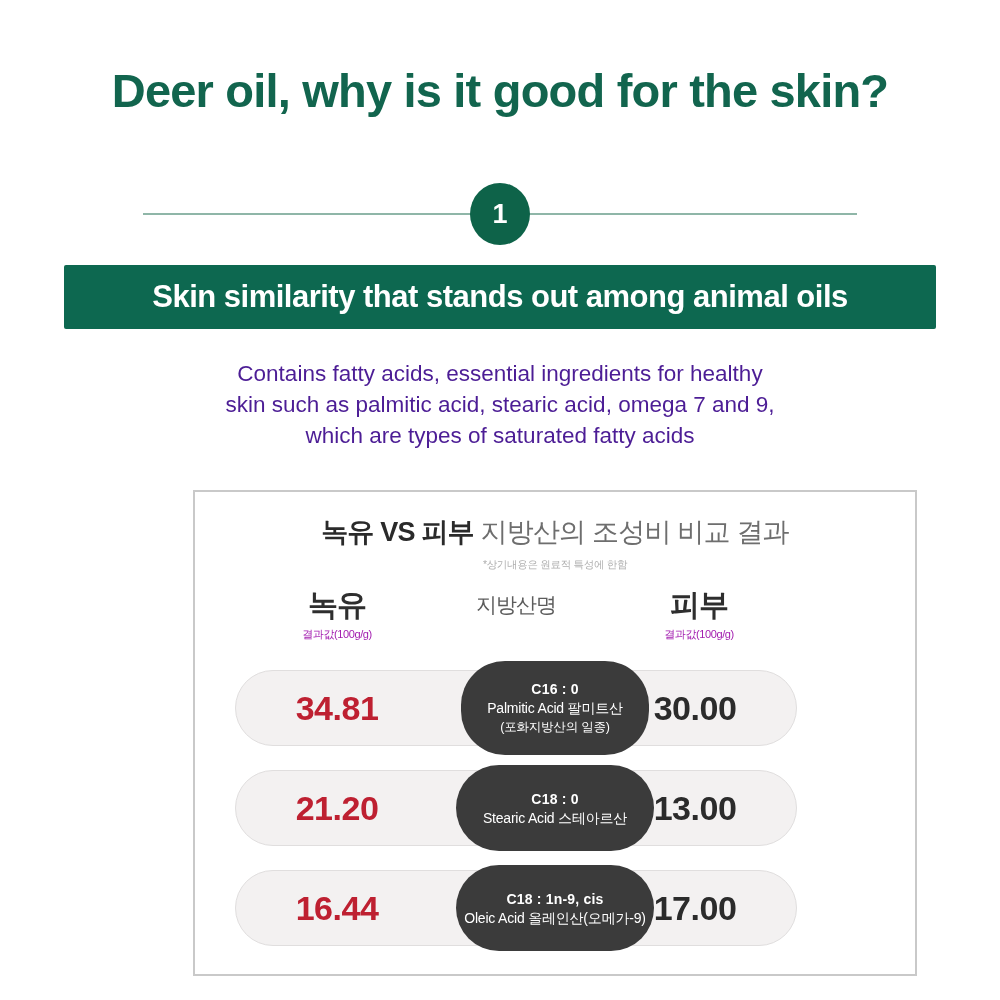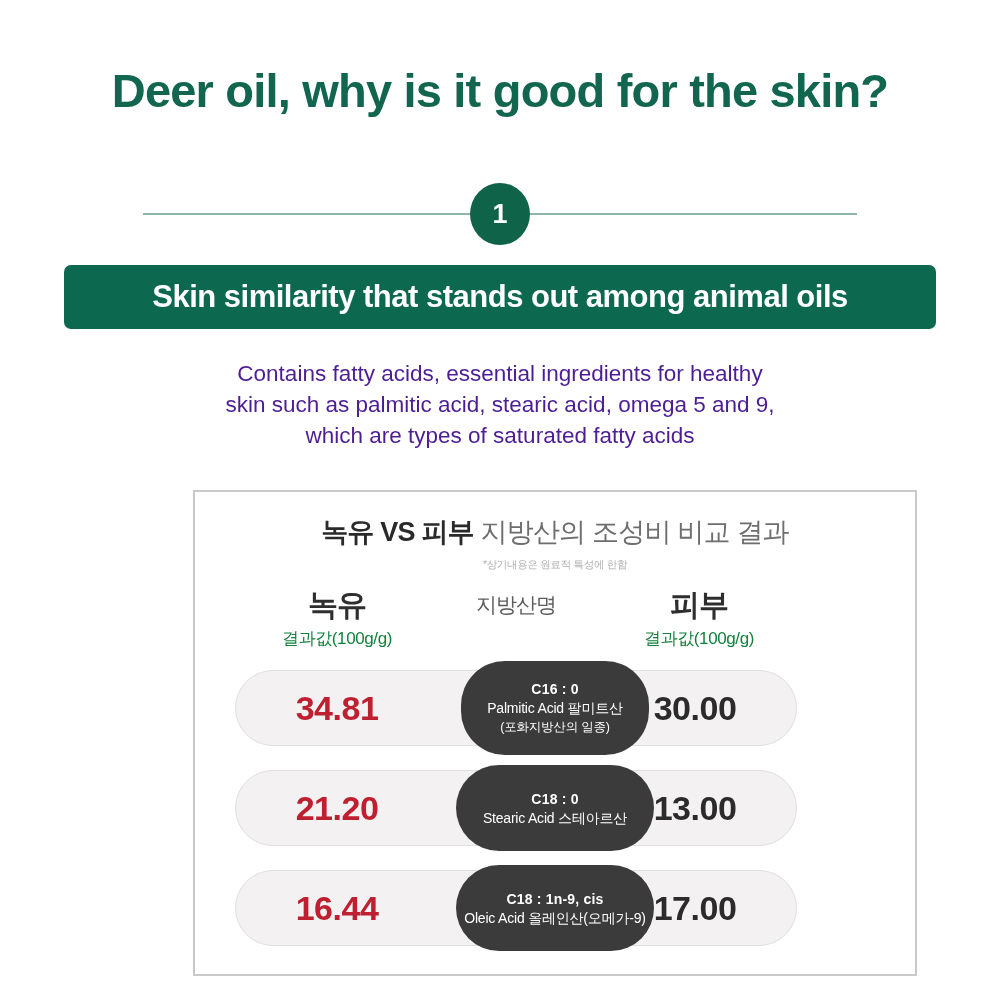--- a/index.html
+++ b/index.html
@@ -63,21 +63,21 @@
   }
 
   
   .banner {
     position: absolute;
     top: 265px;
     left: 64px;
     width: 872px;
     height: 64px;
     background: #0D6850;
-    border-radius: 7px;
+    border-radius: 2px;
     display: flex;
     align-items: center;
     justify-content: center;
   }
   .banner-text {
     color: #ffffff;
     font-size: 31px;
     font-weight: bold;
     letter-spacing: -0.5px;
     white-space: nowrap;
@@ -152,22 +152,22 @@
   .col-head .big {
     display: block;
     font-size: 30px;
     font-weight: bold;
     color: #2E2E2E;
     letter-spacing: -1px;
     line-height: 36px;
   }
   .col-head .sub {
     display: block;
-    font-size: 17px;
-    color: #15803d;
+    font-size: 11px;
+    color: #a21caf;
     letter-spacing: -0.4px;
     margin-top: 4px;
   }
   .col-head.mid .big {
     font-size: 21px;
     font-weight: normal;
     color: #5C5C5C;
     line-height: 36px;
   }
 
@@ -265,21 +265,21 @@
   <div class="rule"></div>
   <div class="step-badge">1</div>
 </div>
 
 <div class="banner">
   <span class="banner-text">Skin similarity that stands out among animal oils</span>
 </div>
 
 <div class="description">
   <span class="line">Contains fatty acids, essential ingredients for healthy</span>
-  <span class="line">skin such as palmitic acid, stearic acid, omega 5 and 9,</span>
+  <span class="line">skin such as palmitic acid, stearic acid, omega 7 and 9,</span>
   <span class="line">which are types of saturated fatty acids</span>
 </div>
 
 <div class="compare-card">
 
   <div class="card-title">
     <span class="kw">녹유 VS 피부</span>
     <span>지방산의 조성비 비교 결과</span>
   </div>
 

